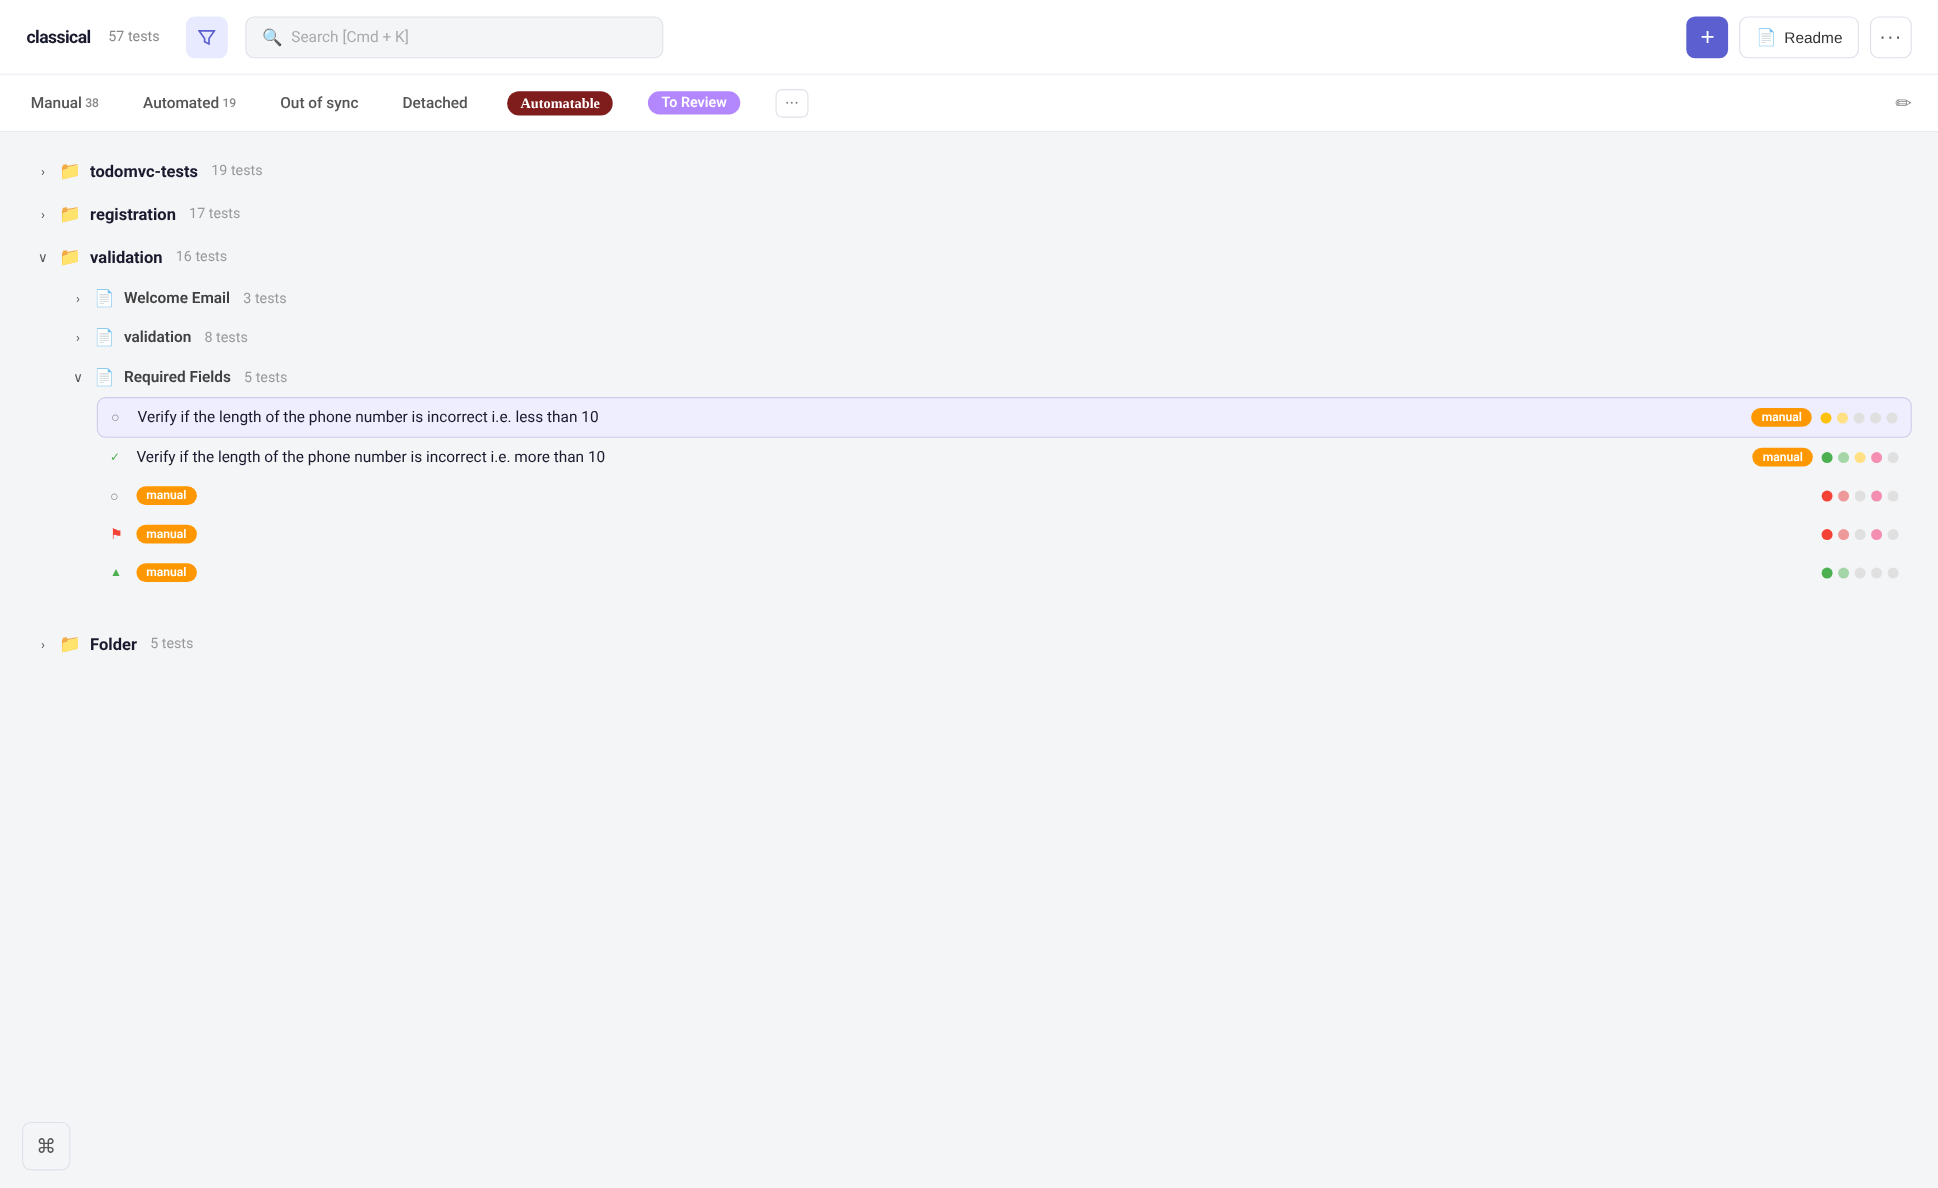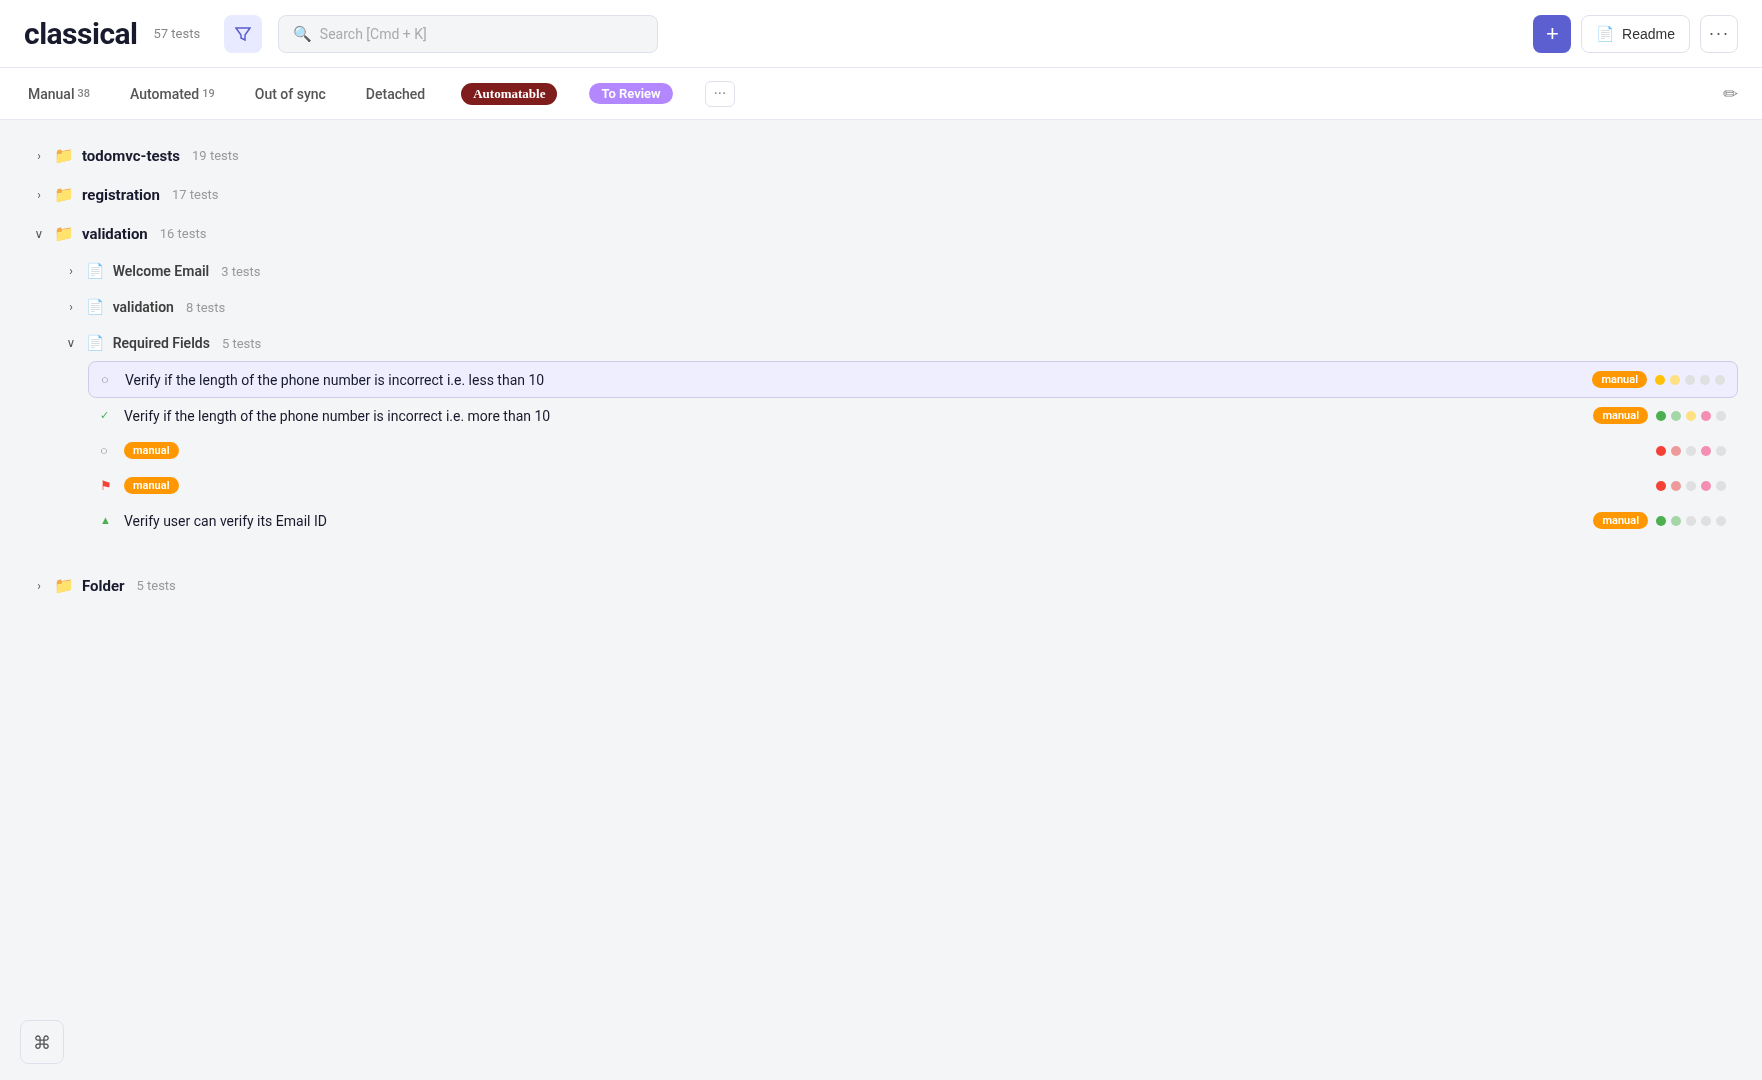--- a/index.html
+++ b/index.html
@@ -13,21 +13,21 @@
     .header {
       background: #fff;
       display: flex;
       align-items: center;
       padding: 0 24px;
       height: 68px;
       border-bottom: 1px solid #e8e8f0;
       gap: 16px;
     }
     .logo {
-      font-size: 30px;
+      font-size: 16px;
       font-weight: 700;
       color: #1a1a2e;
       letter-spacing: -0.5px;
     }
     .tests-count {
       font-size: 13px;
       color: #888;
       margin-right: 8px;
     }
     .filter-btn {
@@ -429,21 +429,20 @@
         <span class="dot dot-red"></span>
         <span class="dot dot-red-light"></span>
         <span class="dot dot-gray"></span>
         <span class="dot dot-pink-light"></span>
         <span class="dot dot-gray"></span>
       </div>
     </div>
 
     <div class="test-row">
       <span class="test-status-icon" style="color:#4caf50;font-size:11px;">▲</span>
-      <span class="test-name">Verify user can verify its Email ID</span>
       <span class="badge-manual">manual</span>
       <div class="run-dots">
         <span class="dot dot-green"></span>
         <span class="dot dot-green-light"></span>
         <span class="dot dot-gray"></span>
         <span class="dot dot-gray"></span>
         <span class="dot dot-gray"></span>
       </div>
     </div>
   </div>

